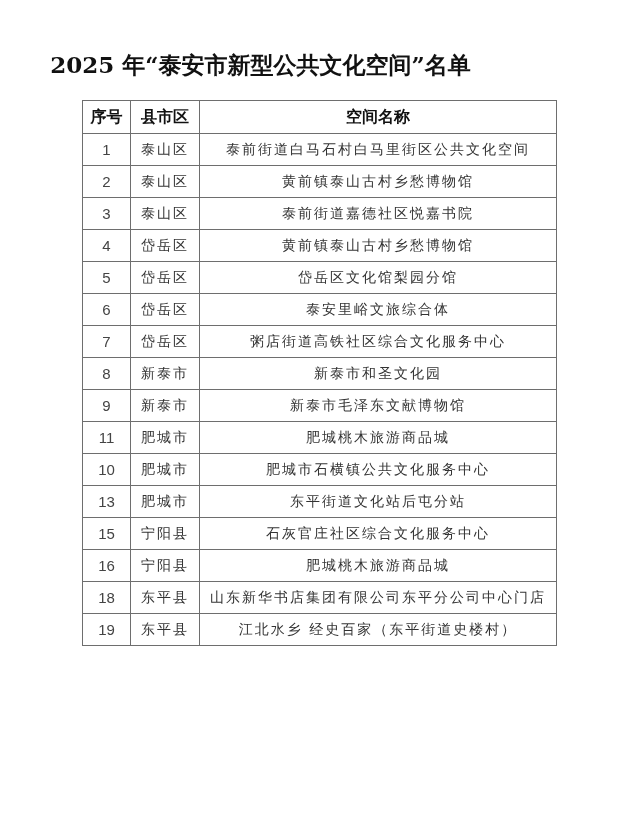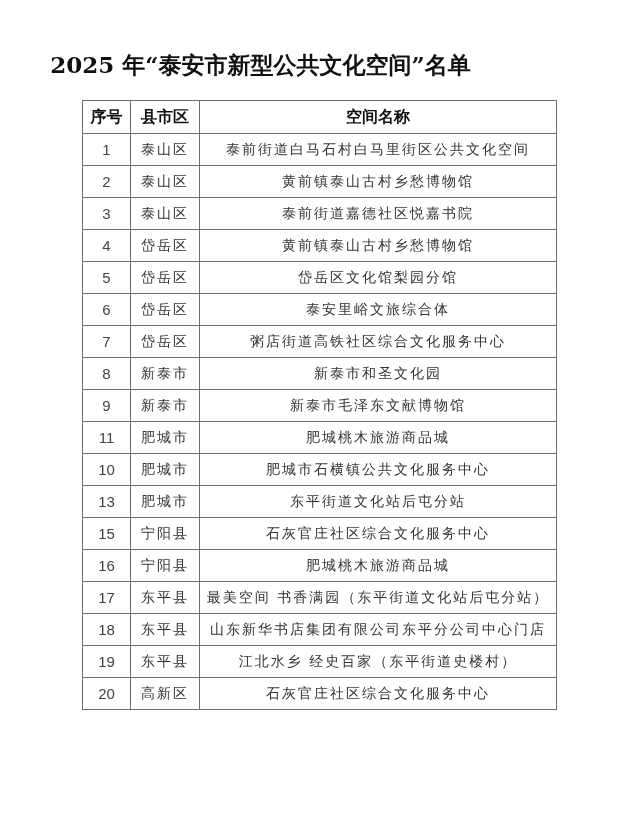--- a/index.html
+++ b/index.html
@@ -116,33 +116,23 @@
         <td class="num">15</td>
         <td class="dist">宁阳县</td>
         <td class="name">石灰官庄社区综合文化服务中心</td>
       </tr>
       <tr>
         <td class="num">16</td>
         <td class="dist">宁阳县</td>
         <td class="name">肥城桃木旅游商品城</td>
       </tr>
       <tr>
-        <td class="num">17</td>
-        <td class="dist">东平县</td>
-        <td class="name">最美空间 书香满园（东平街道文化站后屯分站）</td>
-      </tr>
-      <tr>
         <td class="num">18</td>
         <td class="dist">东平县</td>
         <td class="name">山东新华书店集团有限公司东平分公司中心门店</td>
       </tr>
       <tr>
         <td class="num">19</td>
         <td class="dist">东平县</td>
         <td class="name">江北水乡 经史百家（东平街道史楼村）</td>
       </tr>
-      <tr>
-        <td class="num">20</td>
-        <td class="dist">高新区</td>
-        <td class="name">石灰官庄社区综合文化服务中心</td>
-      </tr>
     </tbody>
 </table>
 
 </body></html>

